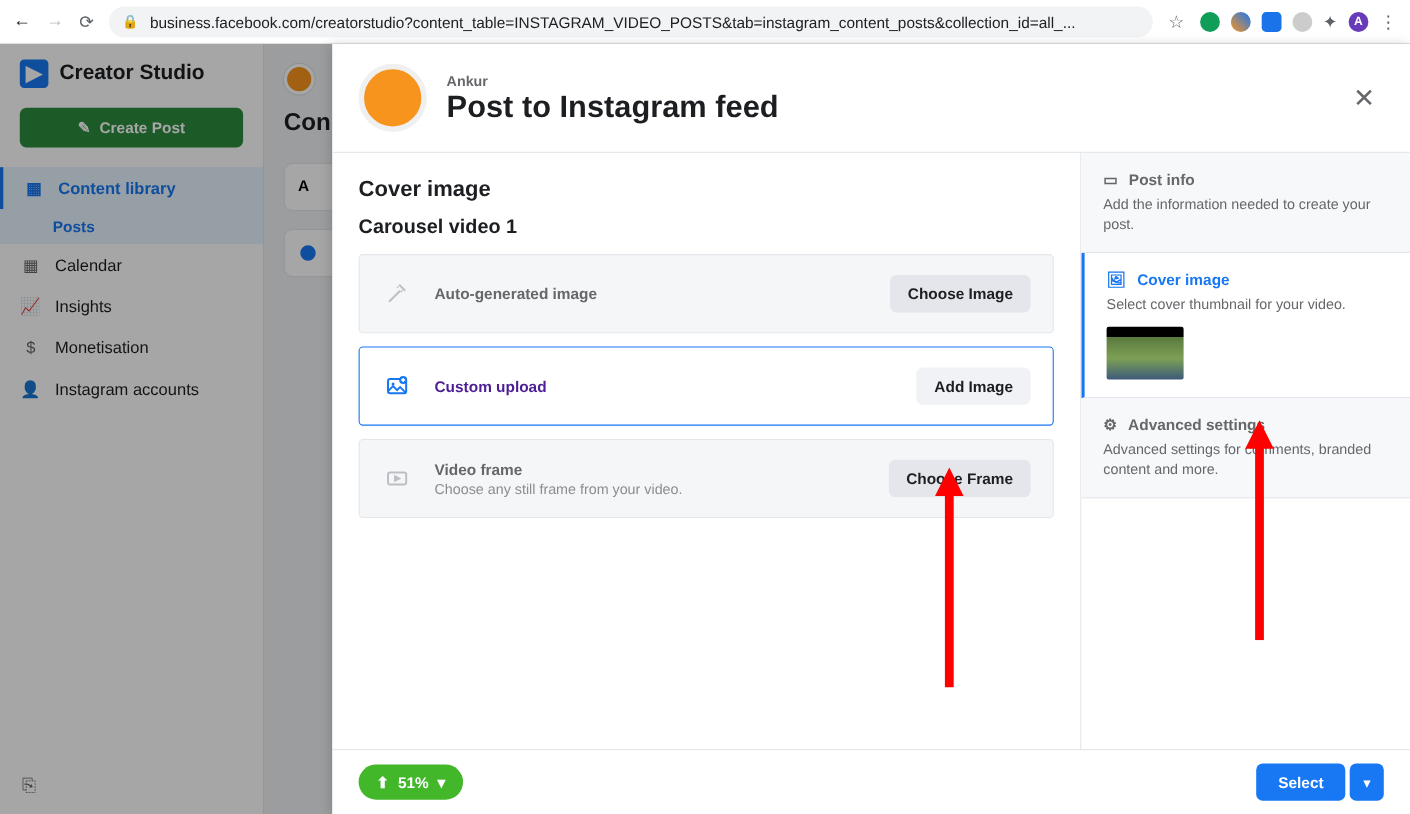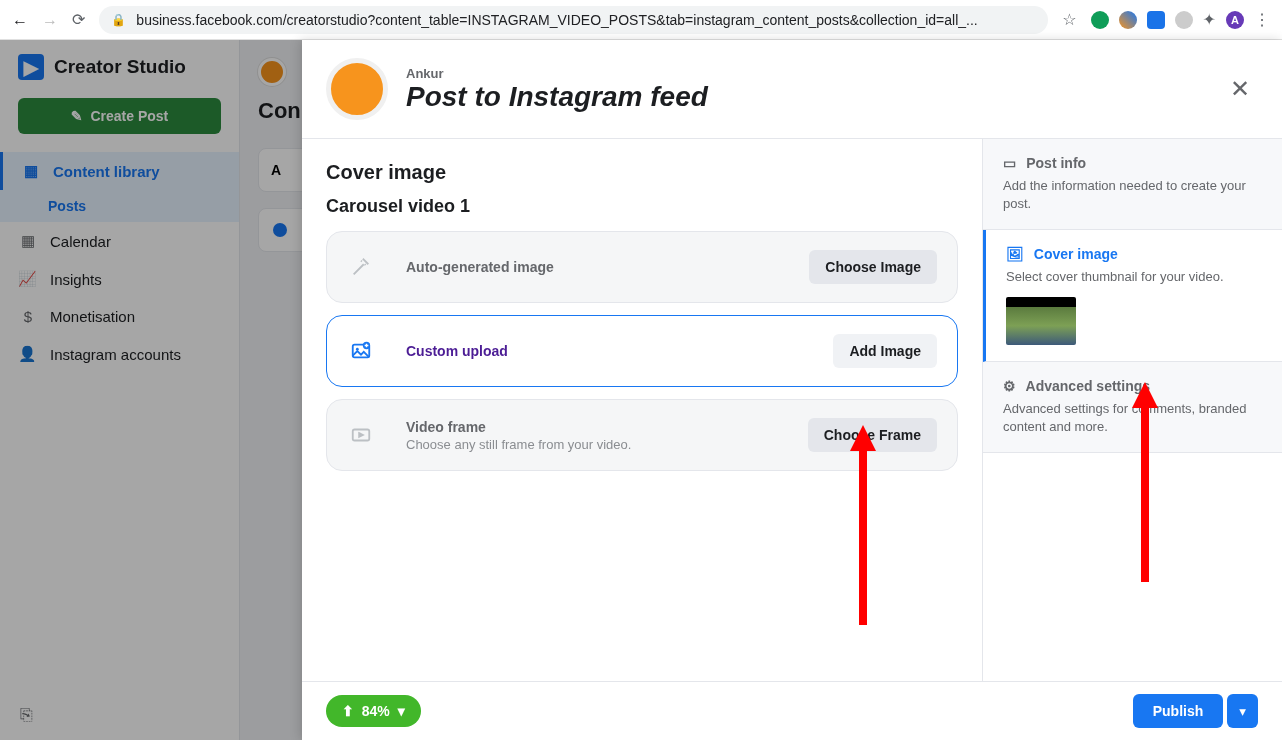--- a/index.html
+++ b/index.html
@@ -37,29 +37,29 @@
     .bg-content { position: absolute; left: 240px; top: 0; right: 0; height: 100%; padding: 18px; }
     .profile-circle-small { width: 28px; height: 28px; border-radius: 50%; background: #f7941d; border: 3px solid #fff; box-shadow: 0 0 0 1px #ddd; }
     .con-label { font-size: 22px; font-weight: 700; margin-top: 12px; color: #1c1e21; }
 
     
     .modal { position: absolute; top: 0; right: 0; bottom: 0; width: 980px; background: #fff; z-index: 10; display: flex; flex-direction: column; box-shadow: -2px 0 10px rgba(0,0,0,0.15); }
     .modal-header { display: flex; align-items: center; padding: 18px 24px; border-bottom: 1px solid #e4e6eb; gap: 18px; }
     .avatar-large { width: 62px; height: 62px; border-radius: 50%; background: #f7941d; border: 5px solid #f0f0f0; flex-shrink: 0; }
     .header-text { flex: 1; }
     .header-user { font-size: 13px; color: #65676b; font-weight: 600; }
-    .header-title { font-size: 28px; font-weight: 700; color: #1c1e21; font-style: italic; }
+    .header-title { font-size: 28px; font-weight: 700; color: #1c1e21; }
     .close-x { font-size: 24px; color: #65676b; cursor: pointer; padding: 8px; }
 
     .modal-body { flex: 1; display: flex; overflow: hidden; }
     .body-main { flex: 1; padding: 22px 24px; overflow-y: auto; }
     .section-title { font-size: 20px; font-weight: 700; color: #1c1e21; margin-bottom: 12px; }
     .section-sub { font-size: 18px; font-weight: 700; color: #1c1e21; margin-bottom: 14px; }
 
-    .option-card { border: 1px solid #e4e6eb; background: #f5f6f7; border-radius: 16px; padding: 18px 20px; display: flex; align-items: center; gap: 31px; margin-bottom: 12px; }
+    .option-card { border: 1px solid #e4e6eb; background: #f5f6f7; border-radius: 4px; padding: 18px 20px; display: flex; align-items: center; gap: 20px; margin-bottom: 12px; }
     .option-card.selected { border: 1.5px solid #1877f2; background: #fff; }
     .option-icon { width: 28px; height: 28px; display: flex; align-items: center; justify-content: center; color: #bcc0c4; flex-shrink: 0; }
     .option-card.selected .option-icon { color: #1877f2; }
     .option-text { flex: 1; }
     .option-title { font-size: 14px; font-weight: 600; color: #65676b; }
     .option-card.selected .option-title { color: #4c1d95; }
     .option-desc { font-size: 13px; color: #8a8d91; margin-top: 2px; }
     .option-btn { background: #e4e6eb; border: none; padding: 9px 16px; border-radius: 6px; font-size: 14px; font-weight: 600; color: #1c1e21; cursor: pointer; }
     .option-card.selected .option-btn { background: #f0f2f5; }
 
@@ -239,25 +239,25 @@
             <span>Advanced settings</span>
           </div>
           <div class="side-desc">Advanced settings for comments, branded content and more.</div>
         </div>
       </div>
     </div>
 
     <div class="modal-footer">
       <div class="progress-pill">
         <span>⬆</span>
-        <span>84%</span>
+        <span>51%</span>
         <span>▾</span>
       </div>
       <div class="footer-actions">
-        <button class="publish-btn">Publish</button>
+        <button class="publish-btn">Select</button>
         <button class="publish-drop">▾</button>
       </div>
     </div>
   </div>
 
   <div class="arrow-annot" style="left:848px; top:385px;">
     <svg class="arrow-svg" width="30" height="200" viewBox="0 0 30 200">
         <path d="M15 0 L28 26 L19 26 L19 200 L11 200 L11 26 L2 26 Z"></path>
       </svg>
   </div>

